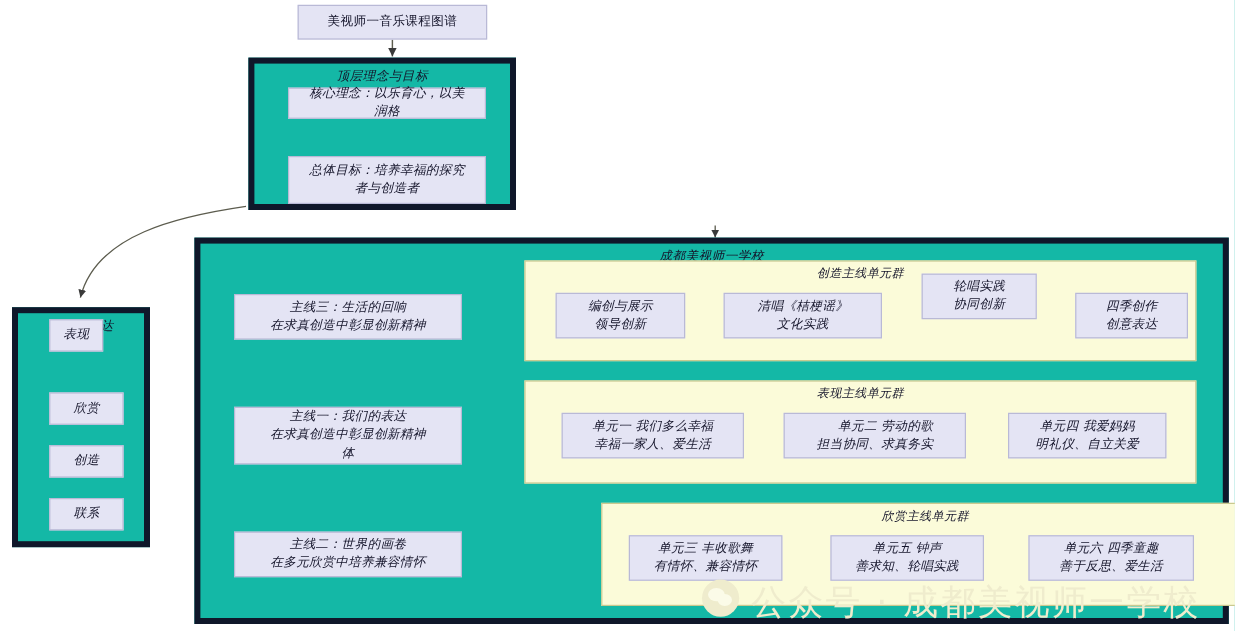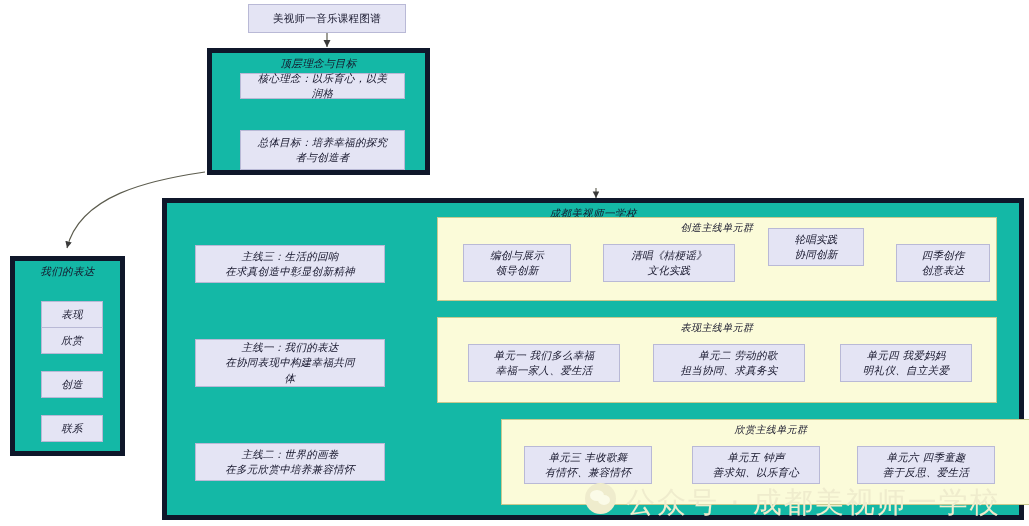--- a/index.html
+++ b/index.html
@@ -106,21 +106,21 @@
   <div class="group" style="left:207px;top:48px;width:223px;height:127px;">
     <div class="group-title">顶层理念与目标</div>
     <div class="node" style="left:28px;top:20px;width:165px;height:26px;">核心理念：以乐育心，以美
 润格</div>
     <div class="node" style="left:28px;top:77px;width:165px;height:40px;">总体目标：培养幸福的探究
 者与创造者</div>
   </div>
 
   <div class="group" style="left:10px;top:256px;width:115px;height:200px;">
     <div class="group-title">我们的表达</div>
-    <div class="node" style="left:26px;top:40px;width:62px;height:27px;">表现</div>
+    <div class="node" style="left:26px;top:5px;width:45px;height:27px;">表现</div>
     <div class="node" style="left:26px;top:66px;width:62px;height:27px;">欣赏</div>
     <div class="node" style="left:26px;top:110px;width:62px;height:27px;">创造</div>
     <div class="node" style="left:26px;top:154px;width:62px;height:27px;">联系</div>
   </div>
 
   <div class="group" style="left:162px;top:198px;width:862px;height:322px;">
     <div class="group-title">成都美视师一学校</div>
 
     <div class="node" style="left:28px;top:42px;width:190px;height:38px;">主线三：生活的回响
 在求真创造中彰显创新精神</div>
@@ -130,40 +130,40 @@
 文化实践</div>
       <div class="node" style="left:25px;top:26px;width:108px;height:38px;">编创与展示
 领导创新</div>
       <div class="node" style="left:330px;top:10px;width:96px;height:38px;">轮唱实践
 协同创新</div>
       <div class="node" style="left:458px;top:26px;width:94px;height:38px;">四季创作
 创意表达</div>
     </div>
 
     <div class="node" style="left:28px;top:136px;width:190px;height:48px;">主线一：我们的表达
-在协同表现中构建幸福共同
+在求真创造中彰显创新精神
 体</div>
     <div class="sub-group" style="left:270px;top:114px;width:560px;height:86px;">
       <div class="group-title">表现主线单元群</div>
       <div class="node" style="left:30px;top:26px;width:152px;height:38px;">单元一 我们多么幸福
 幸福一家人、爱生活</div>
       <div class="node" style="left:215px;top:26px;width:152px;height:38px;text-align:right;">单元二 劳动的歌
 担当协同、求真务实</div>
       <div class="node" style="left:402px;top:26px;width:132px;height:38px;">单元四 我爱妈妈
 明礼仪、自立关爱</div>
     </div>
 
     <div class="node" style="left:28px;top:240px;width:190px;height:38px;">主线二：世界的画卷
 在多元欣赏中培养兼容情怀</div>
     <div class="sub-group" style="left:290px;top:216px;width:540px;height:86px;margin-left:44px;">
       <div class="group-title">欣赏主线单元群</div>
       <div class="node" style="left:22px;top:26px;width:128px;height:38px;">单元三 丰收歌舞
 有情怀、兼容情怀</div>
       <div class="node" style="left:190px;top:26px;width:128px;height:38px;">单元五 钟声
-善求知、以乐育心</div>
+善求知、轮唱实践</div>
       <div class="node" style="left:355px;top:26px;width:138px;height:38px;">单元六 四季童趣
 善于反思、爱生活</div>
     </div>
   </div>
 
   <div class="watermark">
     <span class="wm-icon"></span>
     <span>公众号 · 成都美视师一学校</span>
   </div>
 

